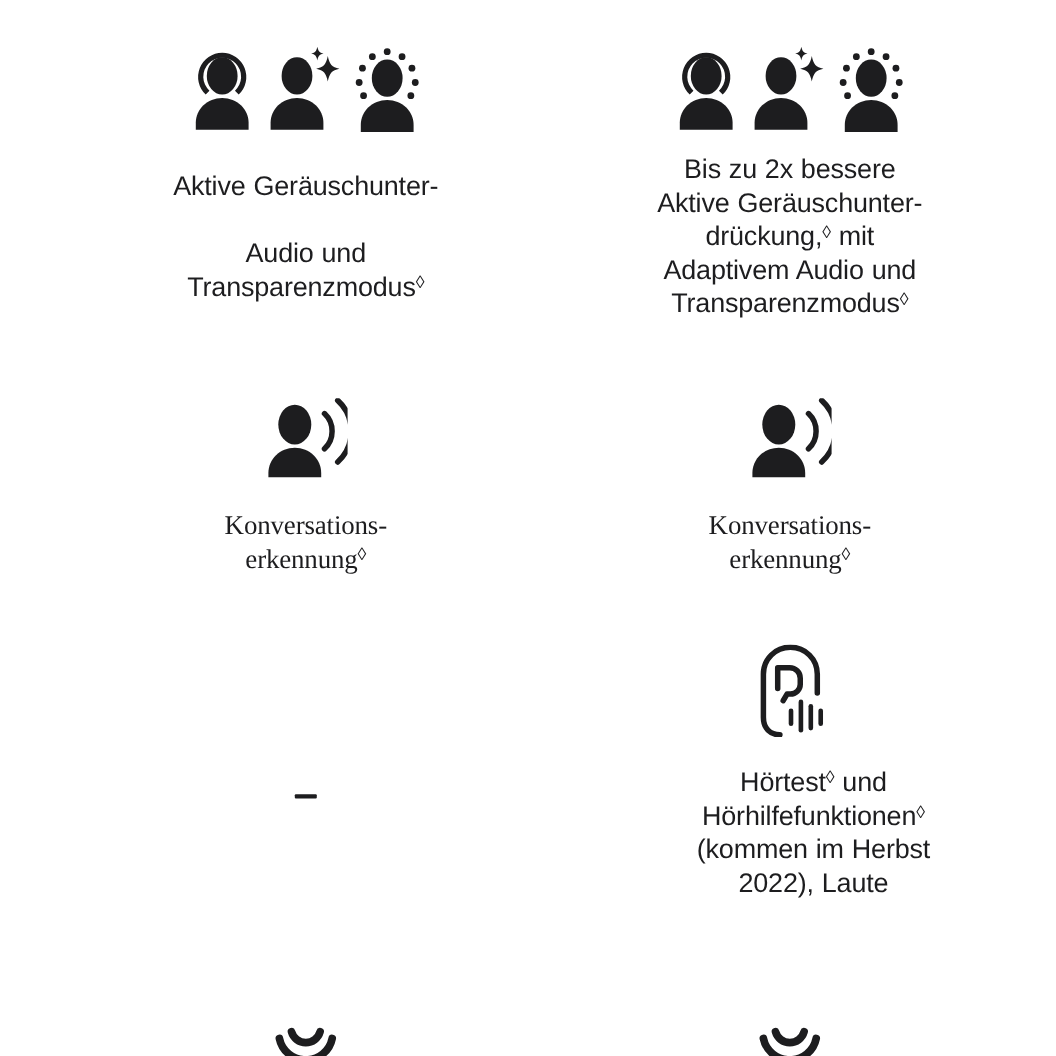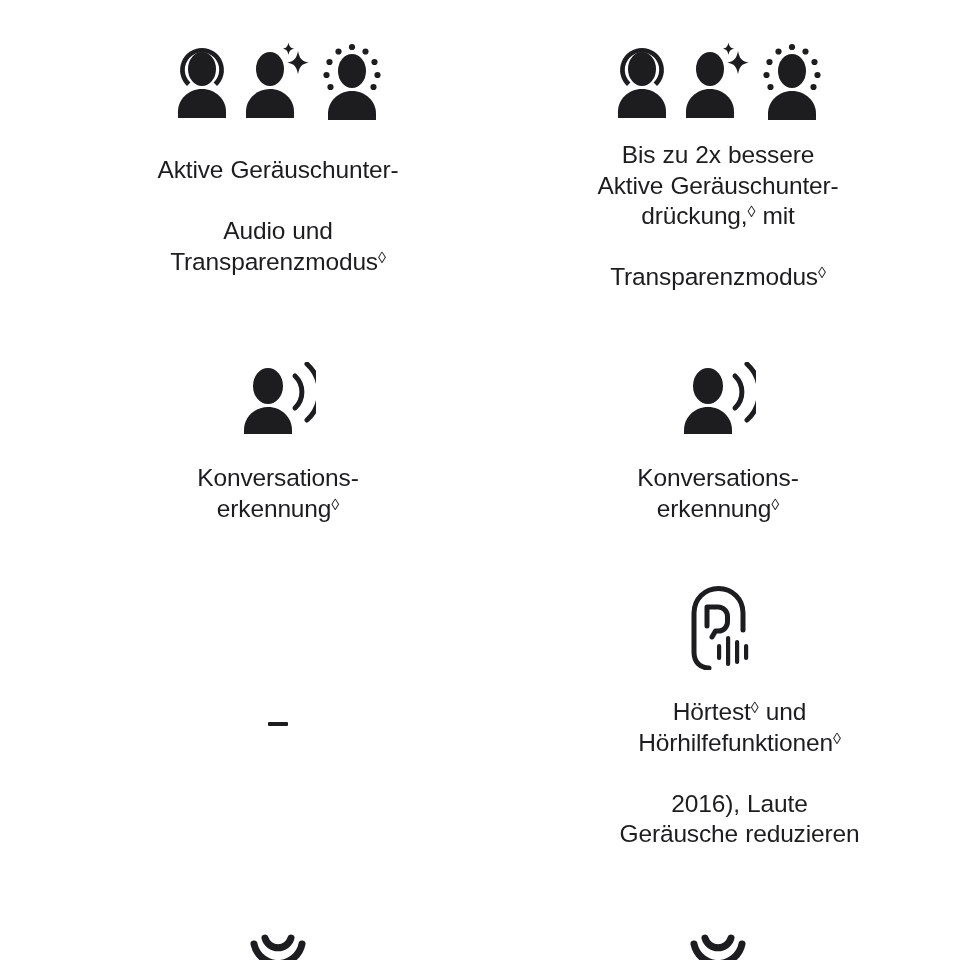--- a/index.html
+++ b/index.html
@@ -58,21 +58,21 @@
 
   
   .r1 { padding-top: 36px; }
   .r1 .icon-wrap { height: 86px; gap: 10px; }
   .r1 .caption { margin-top: 33px; }
   .r1.col-right .caption { margin-top: 18px; max-width: 262px; }
 
   
   .r2 { padding-top: 18px; }
   .r2 .icon-wrap { height: 76px; }
-  .r2 .caption { margin-top: 29px; }
+  .r2 .caption { margin-top: 29px; font-family: Liberation Serif, serif; }
 
   
   .r3 { padding-top: 22px; }
   .r3 .icon-wrap { height: 88px; }
   .r3 .caption { margin-top: 27px; max-width: 256px; margin-left: 43px; }
 
   .not-available {
     margin-top: 140px;
     width: 20px;
     height: 4px;
@@ -154,21 +154,21 @@
         <circle cx="58.5" cy="33" r="3.1"></circle>
         <circle cx="11.5" cy="45" r="3.1"></circle>
         <circle cx="54.5" cy="45" r="3.1"></circle>
       </svg>
     </div>
     <div class="caption">
       <span>Bis zu 2x bessere</span><br>
       <span>Aktive Geräuschunter-</span><br>
       <span>drückung,</span><sup>◊</sup>
       <span>mit</span><br>
-      <br>
+      <span>Adaptivem Audio und</span><br>
       <span>Transparenzmodus</span><sup>◊</sup>
     </div>
   </div>
 
   <div class="cell col-left r2">
     <div class="icon-wrap">
       <svg class="icon" width="76" height="72" viewBox="0 0 76 72">
         <ellipse cx="28" cy="24" rx="15" ry="18"></ellipse>
         <path d="M28 45 c13.5 0 24 10.4 24 23 V72 H4 v-4 C4 55.4 14.5 45 28 45 Z"></path>
         <path d="M55 14 a22 22 0 0 1 0 32" fill="none" stroke="#1d1d1f" stroke-width="5" stroke-linecap="round"></path>
@@ -208,23 +208,22 @@
         <rect x="30" y="58" width="4.2" height="16" rx="2.1"></rect>
         <rect x="39" y="50" width="4.2" height="30" rx="2.1"></rect>
         <rect x="48" y="54" width="4.2" height="24" rx="2.1"></rect>
         <rect x="57" y="58" width="4.2" height="16" rx="2.1"></rect>
       </svg>
     </div>
     <div class="caption">
       <span>Hörtest</span><sup>◊</sup>
       <span>und</span><br>
       <span>Hörhilfefunktionen</span><sup>◊</sup><br>
-      <br>
-      <span>2016), Laute</span><br>
-      <span>Geräusche reduzieren</span>
+      <span>(kommen im Herbst</span><br>
+      <span>2022), Laute</span><br>
     </div>
   </div>
 
   <div class="cell col-left r4">
     <div class="icon-wrap">
       <svg class="icon" width="86" height="60" viewBox="0 0 86 60">
         <path d="M30 6 a13.5 13.5 0 0 0 26 0" fill="none" stroke="#1d1d1f" stroke-width="7" stroke-linecap="round"></path>
         <path d="M19 12 a24.5 24.5 0 0 0 48 0" fill="none" stroke="#1d1d1f" stroke-width="7" stroke-linecap="round"></path>
         <ellipse cx="43" cy="44" rx="13" ry="15"></ellipse>
         <circle cx="12" cy="50" r="11"></circle>

